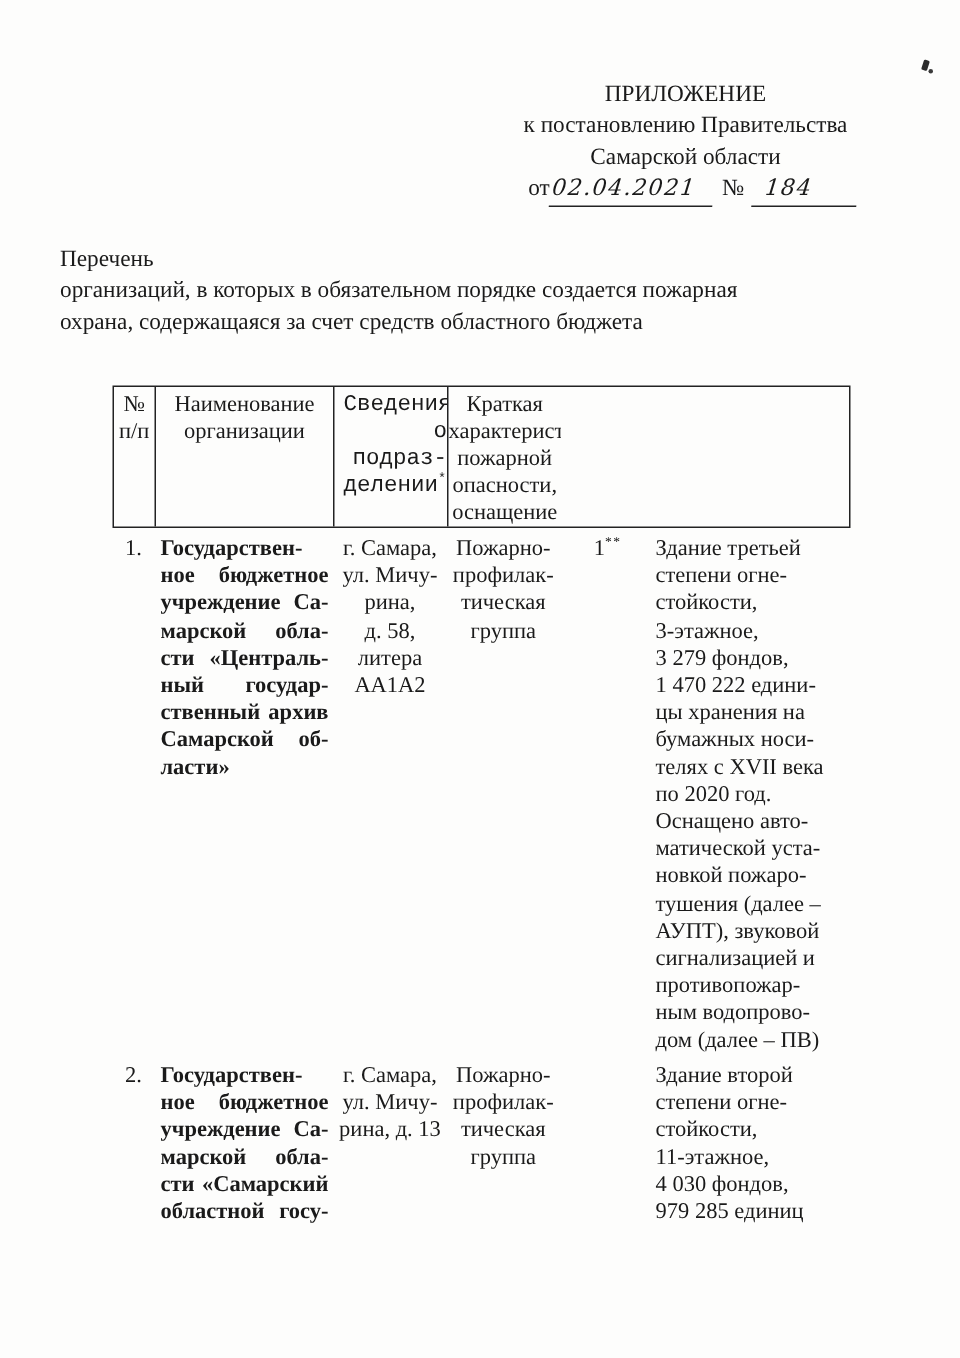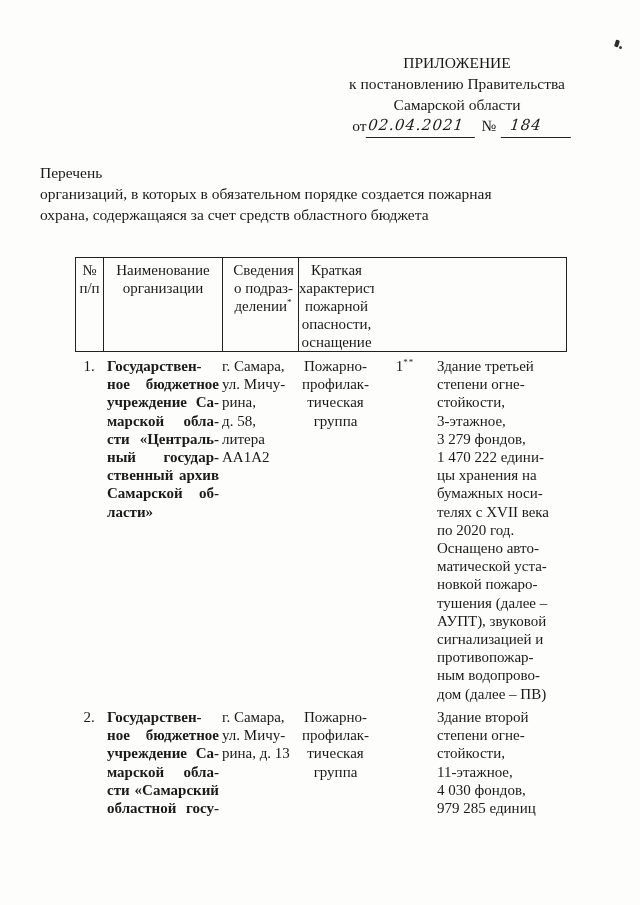--- a/index.html
+++ b/index.html
@@ -62,36 +62,36 @@
   }
   .th {
     border-right:1.6px solid #222;
     box-sizing:border-box;
     padding-top:3px;
     text-align:center;
     line-height:18px;
     overflow:hidden;
   }
   .th:last-child { border-right:none; }
-  .th-unit { text-align:center; padding-left:6px; }
+  .th-unit { text-align:right; padding-left:6px;font-family:Liberation Mono, monospace; }
   sup.fn {
     font-size:9px; vertical-align:super; line-height:0;
     letter-spacing:1px;
   }
   .tbody-row { min-height:351px; }
   .tbody-row2 { min-height:110px; }
   .td { padding-top:5px; box-sizing:border-box; }
   .c-num { text-align:center; }
   .c-name {
     text-align:justify; text-align-last:justify;
     padding-left:4px; padding-right:3px;
     white-space:pre-line;
     font-weight:bold;
   }
-  .c-addr { text-align:left; white-space:pre-line; }
+  .c-addr { text-align:center; white-space:pre-line; }
   .c-unit { text-align:center; white-space:pre-line; }
   .c-staff { text-align:center; }
   .c-desc { text-align:left; white-space:pre-line; }
 </style>
 </head>
 <body>
 
 <div class="page">
 
   <div class="speck"></div>

